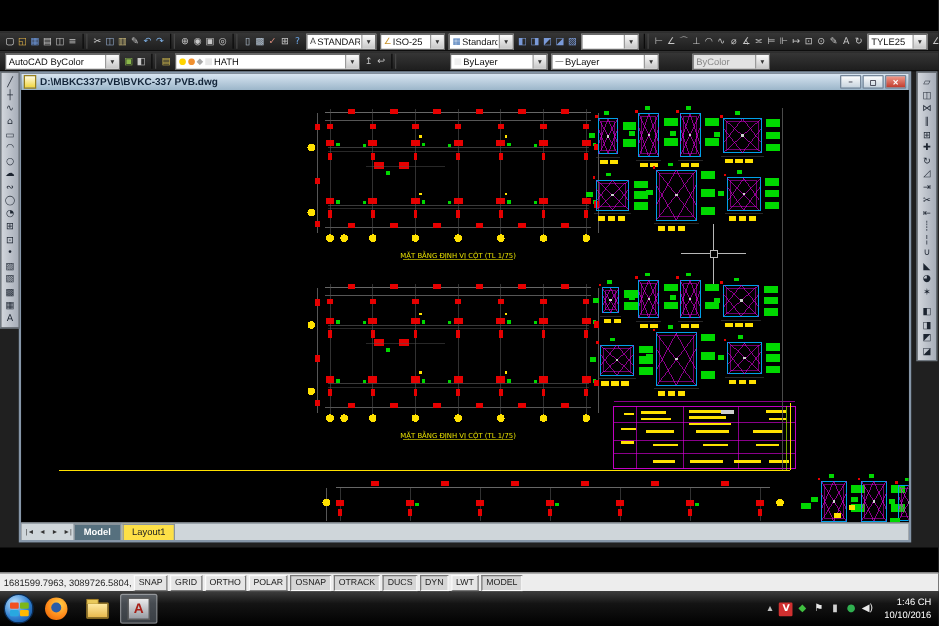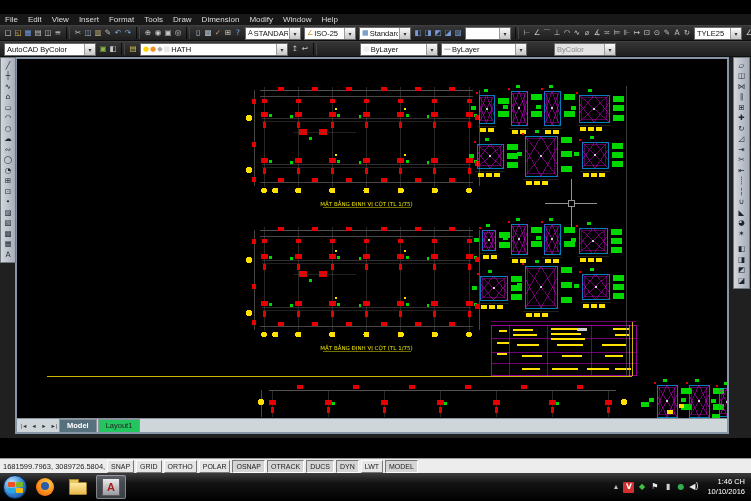--- a/index.html
+++ b/index.html
@@ -57,21 +57,21 @@
   .dwg-icon{width:8px;height:9px;flex:none;background:linear-gradient(#fffbe2,#f0d63e);border:1px solid #97801e;}
   .doc-controls{margin-left:auto;display:flex;gap:1px;}
   .dbtn{width:15px;height:9px;display:flex;align-items:center;justify-content:center;font-size:6px;
     background:linear-gradient(#fdfdfd,#c7d3de);border:1px solid #76879a;border-radius:1px;color:#223;}
   .dbtn.close{background:linear-gradient(#f09a8b,#c03a2b);color:#fff;}
   .canvas{position:absolute;left:0;top:13px;width:710px;height:346px;background:#000;overflow:hidden;}
   .tabs-row{position:absolute;left:0;bottom:0;width:710px;height:14px;background:#cfd6da;
     border-top:1px solid #8a949c;display:flex;align-items:flex-end;font-size:7.5px;padding-left:2px;box-sizing:border-box;}
   .tabnav{width:10px;text-align:center;font-size:5.5px;color:#333;align-self:center;}
   .tab{padding:0 7px;height:12px;line-height:12px;border:1px solid #8a949c;border-bottom:none;
-    background:#22c55e;color:#222;margin-right:1px;}
+    background:#fde047;color:#222;margin-right:1px;}
   .tab.active{background:#56707e;color:#fff;font-weight:bold;}
 
   
   .command{position:absolute;left:0;top:438px;width:751px;height:20px;box-sizing:border-box;
     background:#d6d6d6;border-top:2px solid #efefef;padding:1px 2px;}
   .cmd-inner{height:16px;box-sizing:border-box;background:#fff;border:1px solid #7e7e7e;
     display:flex;align-items:flex-end;padding:0 3px;font-family:"Liberation Mono","DejaVu Sans Mono",monospace;
     font-size:9px;color:#000;}
 
   
@@ -111,33 +111,20 @@
   .trayic.boxed{font-size:7.5px;font-weight:bold;border-radius:1px;}
   .clock{display:flex;flex-direction:column;align-items:flex-end;justify-content:center;
     color:#fff;font-size:7.5px;line-height:1.3;padding:0 3px 0 6px;text-align:right;}
 </style>
 </head>
 <body>
 
 <div class="screen">
 
 
-  <div class="menubar" id="menubar">
-      <span class="menu-item">File</span>
-      <span class="menu-item">Edit</span>
-      <span class="menu-item">View</span>
-      <span class="menu-item">Insert</span>
-      <span class="menu-item">Format</span>
-      <span class="menu-item">Tools</span>
-      <span class="menu-item">Draw</span>
-      <span class="menu-item">Dimension</span>
-      <span class="menu-item">Modify</span>
-      <span class="menu-item">Window</span>
-      <span class="menu-item">Help</span>
-    </div>
   <div class="tbrow tb1" id="tb1">
       <span class="tgroup">
         <span class="tbtn" style="color: rgb(224, 224, 224);">▢</span>
         <span class="tbtn" style="color: rgb(232, 184, 74);">◱</span>
         <span class="tbtn" style="color: rgb(111, 154, 224);">▦</span>
         <span class="tbtn" style="color: rgb(200, 200, 200);">▤</span>
         <span class="tbtn" style="color: rgb(200, 200, 200);">◫</span>
         <span class="tbtn" style="color: rgb(200, 200, 200);">≡</span>
       </span>
       <span class="tsep"></span>
@@ -256,20 +243,29 @@
         <span class="carrow">▾</span>
       </span>
       <span class="combo disabled" style="width: 62px;">
         <span class="cval">ByColor</span>
         <span class="carrow">▾</span>
       </span>
     </div>
 
   <div class="workspace">
     <div class="doc">
+      <div class="doc-titlebar">
+        <span class="dwg-icon"></span>
+        <span>D:\MBKC337PVB\BVKC-337 PVB.dwg</span>
+        <div class="doc-controls">
+          <span class="dbtn">–</span>
+          <span class="dbtn">▢</span>
+          <span class="dbtn close">✕</span>
+        </div>
+      </div>
       <div class="canvas" id="canvas" style="background: rgb(0, 0, 0);"><svg viewBox="0 0 710 346" width="100%" height="100%" preserveAspectRatio="none" style="shape-rendering: crispedges;">
             <g>
               <line x1="243" y1="18" x2="456" y2="18" stroke="#8a8a8a" stroke-width="0.6"></line>
               <line x1="243" y1="24" x2="456" y2="24" stroke="#8a8a8a" stroke-width="0.5"></line>
               <line x1="243" y1="110" x2="456" y2="110" stroke="#8a8a8a" stroke-width="0.5"></line>
               <line x1="237" y1="18" x2="237" y2="114" stroke="#8a8a8a" stroke-width="0.5"></line>
               <line x1="462" y1="18" x2="462" y2="114" stroke="#8a8a8a" stroke-width="0.5"></line>
               <line x1="247" y1="15" x2="247" y2="115" stroke="#4f4f4f" stroke-width="0.5"></line>
               <line x1="281.1666666666667" y1="15" x2="281.1666666666667" y2="115" stroke="#4f4f4f" stroke-width="0.5"></line>
               <line x1="315.3333333333333" y1="15" x2="315.3333333333333" y2="115" stroke="#4f4f4f" stroke-width="0.5"></line>

